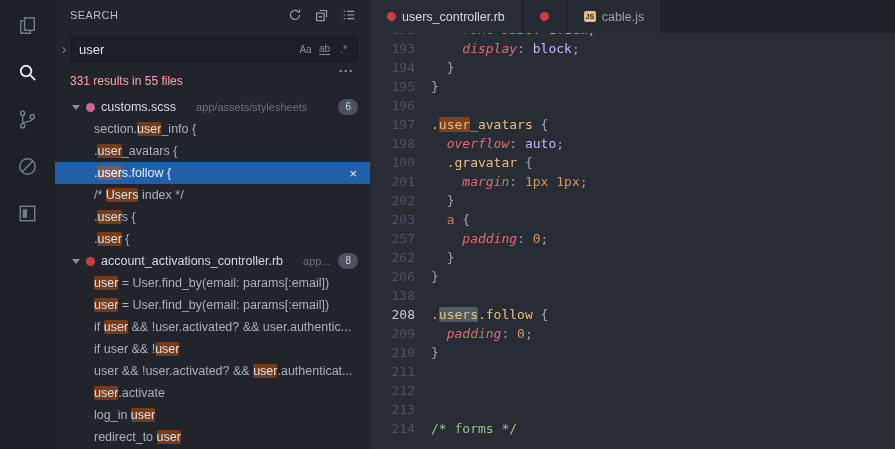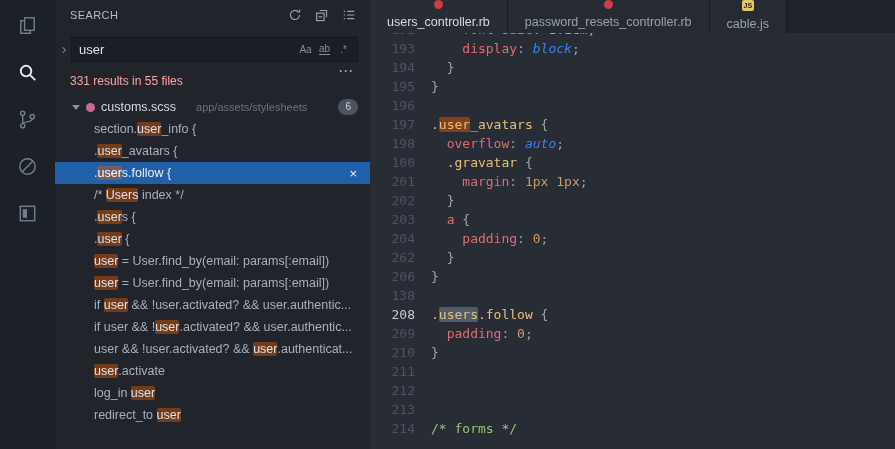--- a/index.html
+++ b/index.html
@@ -42,34 +42,34 @@
   .badge { margin-left:auto; margin-right:12px; flex:none; background:#4b5260; color:#ced3db; font-size:10px; line-height:1; padding:3px 7px; border-radius:9px; }
   .result-row { padding-left:39px; color:#a8b0bd; overflow:hidden; }
   .result-row .hl { background:rgba(234,92,0,.42); color:#dde1e8; border-radius:2px; }
   .result-row.selected { background:#2160a8; color:#e8ecf2; }
   .result-row.selected .hl { color:#ffffff; }
   .close-x { margin-left:auto; margin-right:13px; color:#f0f2f6; font-size:13px; flex:none; }
 
   
   .editor { flex:1; display:flex; flex-direction:column; min-width:0; }
   .tabbar { height:33px; background:#1e222a; display:flex; flex:none; }
-  .tab { display:flex; align-items:center; gap:6px; padding:0 17px; background:#262b33; border-right:1px solid #181b21; font-size:12.5px; color:#99a1ae; cursor:pointer; white-space:nowrap;flex-direction:column; }
+  .tab { display:flex; align-items:center; gap:6px; padding:0 17px; background:#262b33; border-right:1px solid #181b21; font-size:12.5px; color:#99a1ae; cursor:pointer; white-space:nowrap; }
   .tab.active { background:#282c34; color:#d6dae1; }
   .tab .fi { margin-right:0; }
   .code { flex:1; overflow:hidden; font-family:"DejaVu Sans Mono",monospace; font-size:13px; line-height:19px; cursor:text; }
   .lines { margin-top:-13px; }
   .line { display:flex; height:19px; white-space:pre; }
   .gutter { width:45px; flex:none; text-align:right; color:#4c5365; }
   .line.active .gutter { color:#c6cbd4; }
   .line-code { margin-left:16px; }
   .t-pn  { color:#9da5b4; }
   .t-sel { color:#e5c07b; }
   .t-tag { color:#e06c75; }
-  .t-prop{ color:#e06c75; }
-  .t-val { color:#3b82f6;font-style:italic; }
+  .t-prop{ color:#e06c75;font-style:italic; }
+  .t-val { color:#c4b5fd; }
   .t-num { color:#d19a66; }
   .t-com { color:#98c379; }
   .m-find{ background:rgba(234,92,0,.45); border-radius:2px; }
   .m-cur { background:#515c6a; border-radius:2px; }
 </style>
 </head>
 <body>
 
 <div class="app">
 
@@ -154,49 +154,55 @@
   <div class="result-row"><span>.</span><span class="hl">user</span><span>_avatars {</span></div>
 
   <div class="result-row selected"><span>.</span><span class="hl">user</span><span>s.follow {</span><span class="close-x">×</span></div>
 
   <div class="result-row"><span>/* </span><span class="hl">Users</span><span> index */</span></div>
 
   <div class="result-row"><span>.</span><span class="hl">user</span><span>s {</span></div>
 
   <div class="result-row"><span>.</span><span class="hl">user</span><span> {</span></div>
 
+  <div class="file-row">
+    <span class="twistie"></span>
+    <span class="fi fi-ruby"></span>
+    <span class="file-name">account_activations_controller.rb</span>
+    <span class="file-path">app...</span>
+    <span class="badge">8</span>
+  </div>
 
   <div class="result-row"><span></span><span class="hl">user</span><span> = User.find_by(email: params[:email])</span></div>
 
   <div class="result-row"><span></span><span class="hl">user</span><span> = User.find_by(email: params[:email])</span></div>
 
   <div class="result-row"><span>if </span><span class="hl">user</span><span> &amp;&amp; !user.activated? &amp;&amp; user.authentic...</span></div>
 
-  <div class="result-row"><span>if user &amp;&amp; !</span><span class="hl">user</span><span>.activated? &amp;&amp; user.authentic...</span></div>
+  <div class="result-row"><span>if user &amp;&amp; !</span><span class="hl">user</span></div>
 
   <div class="result-row"><span>user &amp;&amp; !user.activated? &amp;&amp; </span><span class="hl">user</span><span>.authenticat...</span></div>
 
   <div class="result-row"><span></span><span class="hl">user</span><span>.activate</span></div>
 
   <div class="result-row"><span>log_in </span><span class="hl">user</span><span></span></div>
 
   <div class="result-row"><span>redirect_to </span><span class="hl">user</span><span></span></div>
 </div>
   </div>
 
   <div class="editor">
     <div class="tabbar">
   <div class="tab active">
     <span class="fi fi-ruby"></span>
     <span>users_controller.rb</span>
   </div>
 
   <div class="tab">
     <span class="fi fi-ruby"></span>
-    <span>password_resets_controller.rb</span>
   </div>
 
   <div class="tab">
     <span class="fi fi-js">JS</span>
     <span>cable.js</span>
   </div>
 </div>
     <div class="code">
       <div class="lines">
   <div class="line">
@@ -249,21 +255,21 @@
     <span class="gutter">202</span>
     <span class="line-code"><span class="t-pn">  }</span></span>
   </div>
 
   <div class="line">
     <span class="gutter">203</span>
     <span class="line-code"><span class="t-pn">  </span><span class="t-tag">a</span><span class="t-pn"> {</span></span>
   </div>
 
   <div class="line">
-    <span class="gutter">204</span>
+    <span class="gutter">257</span>
     <span class="line-code"><span class="t-pn">    </span><span class="t-prop">padding</span><span class="t-pn">: </span><span class="t-num">0</span><span class="t-pn">;</span></span>
   </div>
 
   <div class="line">
     <span class="gutter">262</span>
     <span class="line-code"><span class="t-pn">  }</span></span>
   </div>
 
   <div class="line">
     <span class="gutter">206</span>

